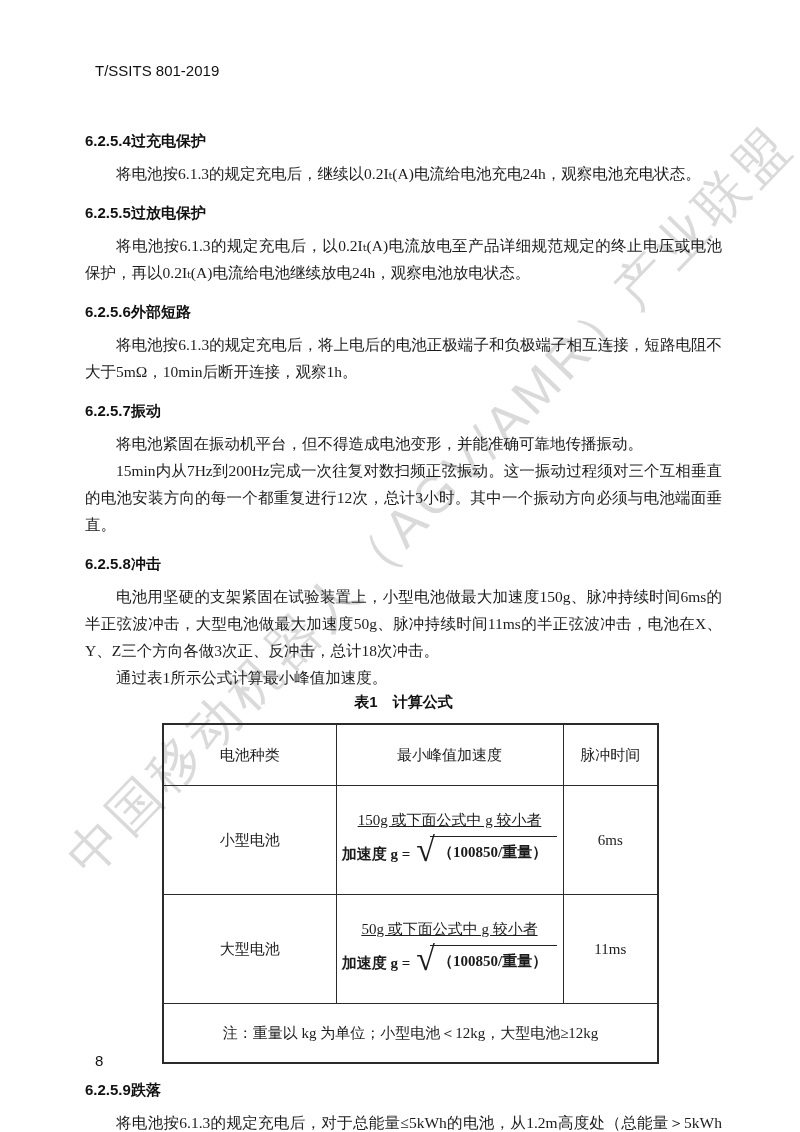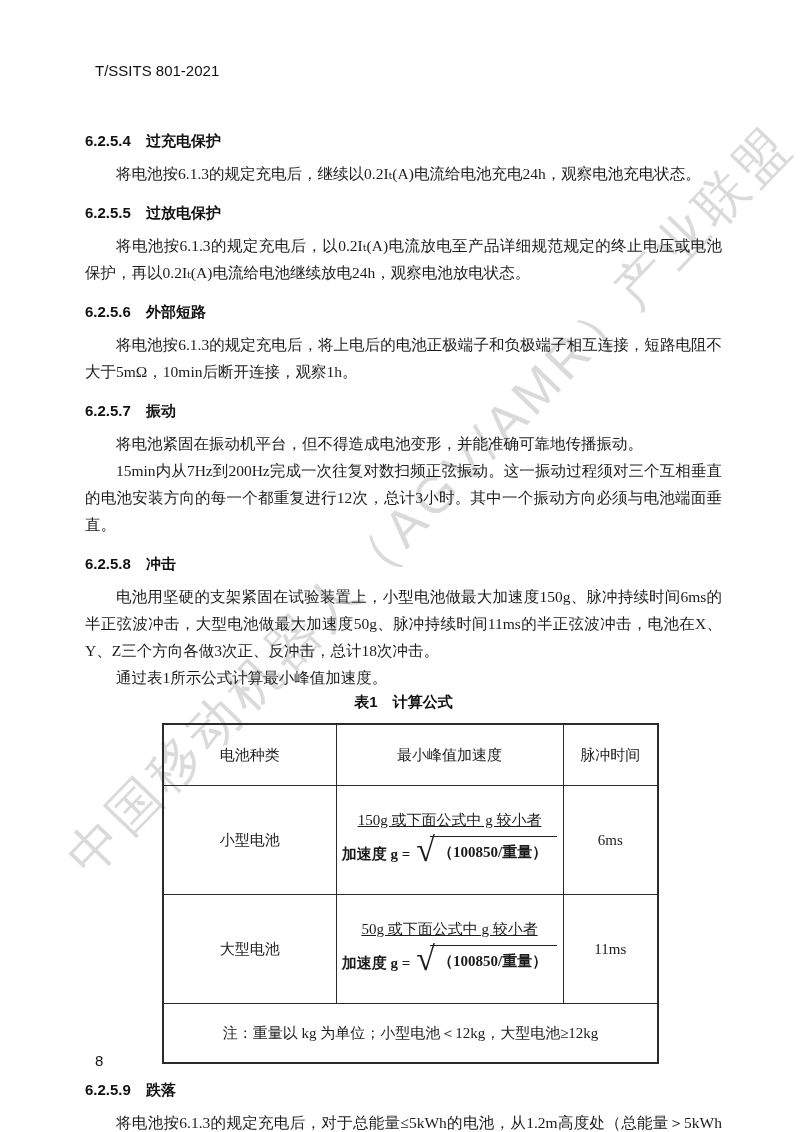--- a/index.html
+++ b/index.html
@@ -28,21 +28,21 @@
   }
   .doc{position:relative;z-index:1;}
   .doc-header{
     margin:62px 0 0 95px;
     font-size:15px;
     font-family:"Liberation Sans","DejaVu Sans",sans-serif;
     color:#111;
   }
   .content{padding:0 78px 0 85px;}
   h2.sec{
-    display:flex;gap:15px;align-items:baseline;
+    display:flex;align-items:baseline;
     margin:16px 0 9px 0;
     font-size:15px;line-height:20px;font-weight:700;
     font-family:"Liberation Sans","DejaVu Sans",sans-serif;
     color:#111;
   }
   h2.sec.first{margin-top:52px;}
   .content p{
     margin:0;
     font-size:15.5px;
     line-height:27px;
@@ -107,21 +107,21 @@
   }
 </style>
 </head>
 <body>
 
 <div class="page">
 
   <div class="watermark">中国移动机器人（AGV/AMR）产业联盟</div>
 
   <div class="doc">
-    <div class="doc-header">T/SSITS 801-2021</div>
+    <div class="doc-header">T/SSITS 801-2019</div>
 
     <div class="content">
 
       <h2 class="sec first">
         <span>6.2.5.4</span>
         <span>过充电保护</span>
       </h2>
       <p>将电池按6.1.3的规定充电后，继续以0.2Iₜ(A)电流给电池充电24h，观察电池充电状态。</p>
 
       <h2 class="sec">

